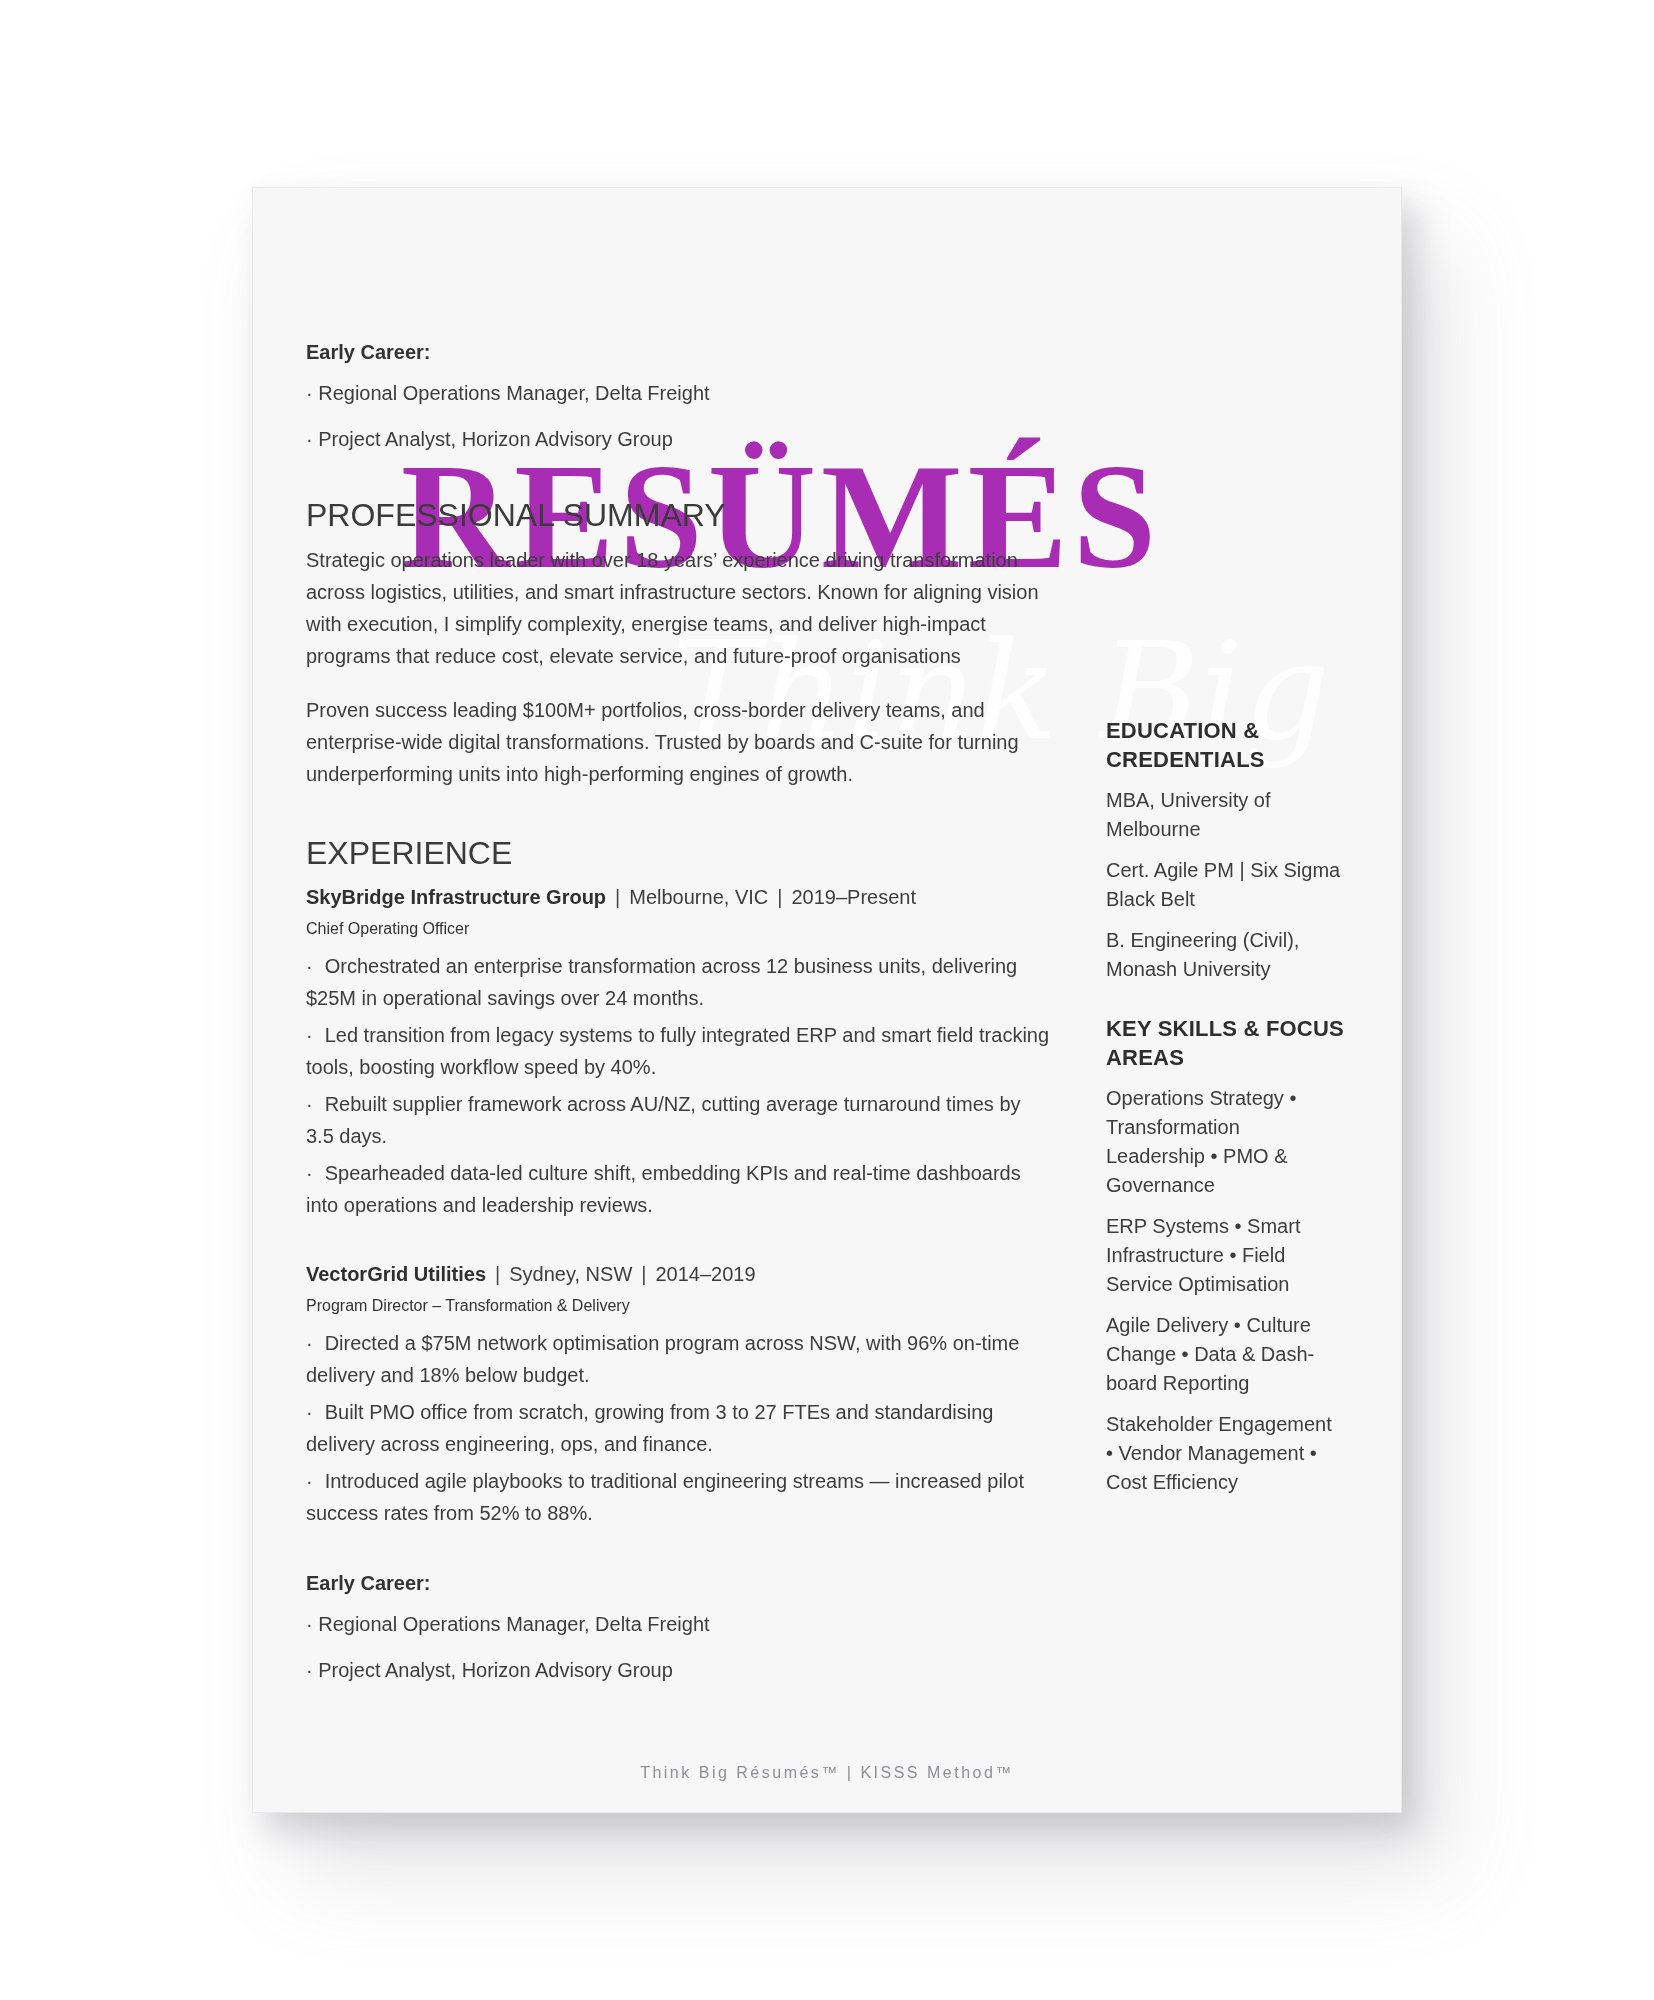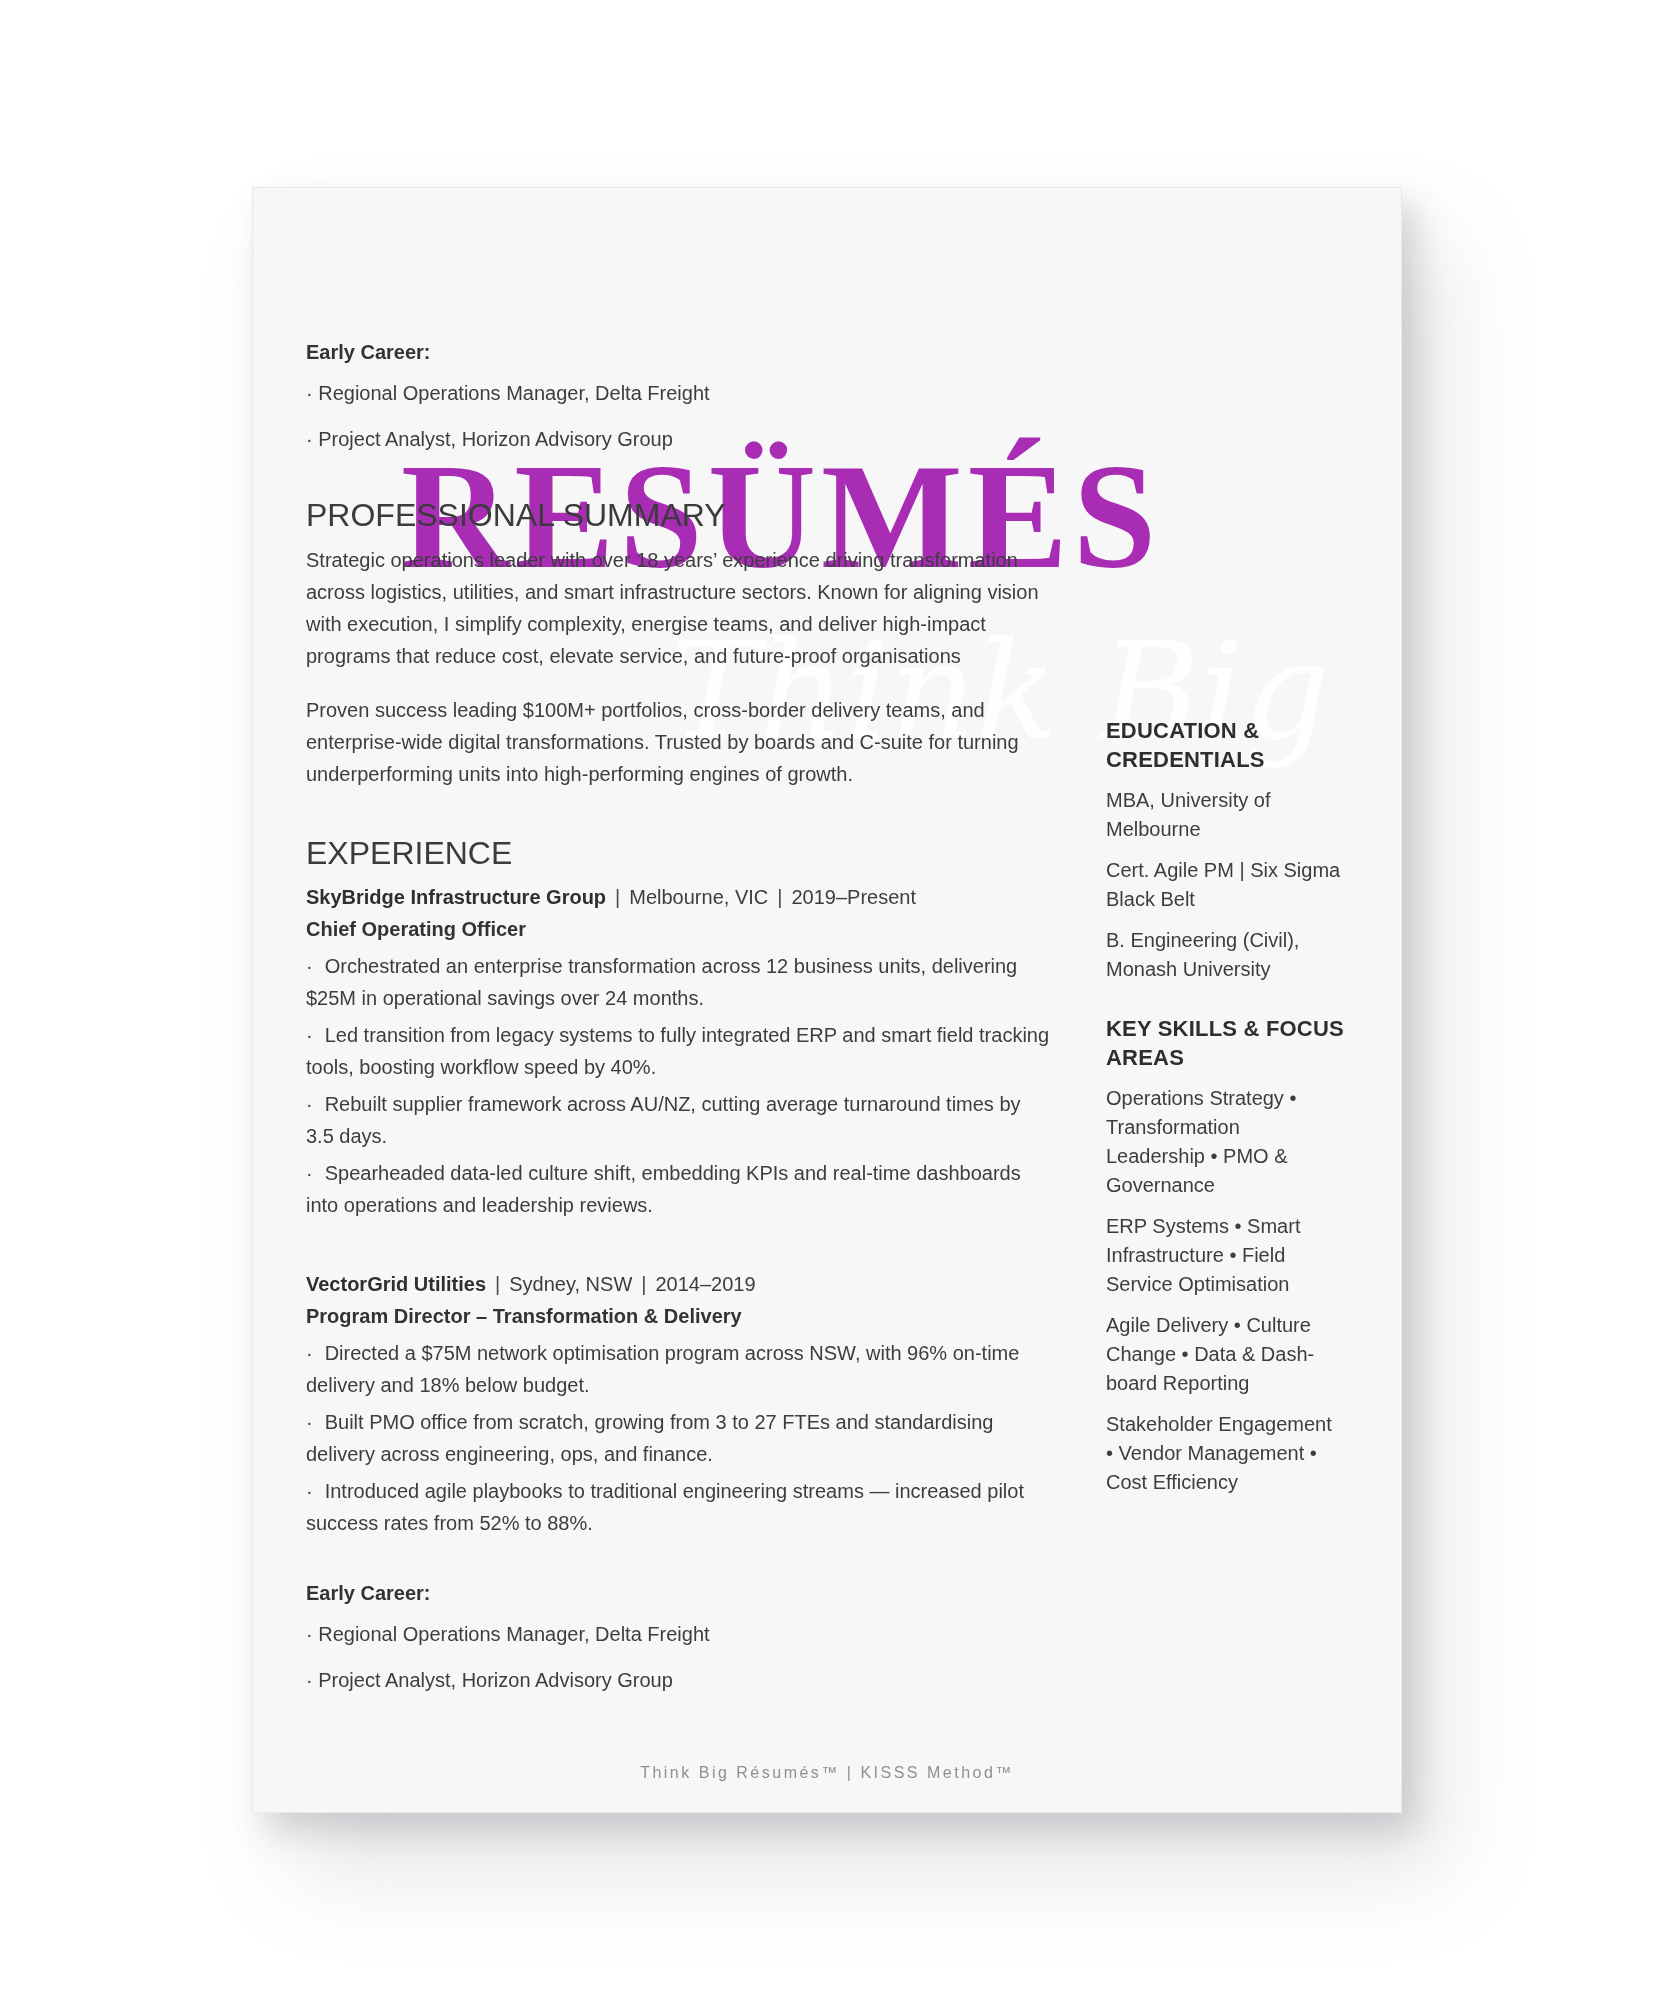--- a/index.html
+++ b/index.html
@@ -34,25 +34,25 @@
   .career-h{font-size:20px;line-height:28px;font-weight:bold;color:#333;margin:0 0 12px;}
   .career-item{margin:0 0 16px;font-size:20px;line-height:30px;}
   .big-heading{
     font-size:32px;line-height:38px;font-weight:400;color:#3b3b3b;
     margin:0 0 10px;letter-spacing:0;
   }
   .summary-section{margin-top:42px;}
   .experience-section{margin-top:44px;}
   .para{font-size:20px;line-height:32px;margin:0 0 22px;}
   .job{margin:0;}
-  .job + .job{margin-top:48px;}
+  .job + .job{margin-top:38px;}
   .job-head{font-size:20px;line-height:30px;margin:0;}
   .job-head .company{font-weight:bold;color:#2f2f2f;}
   .job-head .pipe{margin:0 9px;color:#4a4a4a;}
-  .job-title{font-size:20px;line-height:30px;font-weight:bold;color:#333;margin:2px 0 6px;}
+  .job-title{font-size:16px;line-height:30px;font-weight:normal;color:#333;margin:2px 0 6px;}
   .bullet{font-size:20px;line-height:32px;margin:0 0 5px;}
   .bullet .dot{margin-right:12px;}
   .career-bottom{margin-top:40px;}
   
   .sidebar{
     position:absolute;left:853px;top:528px;width:238px;z-index:2;
     font-size:20px;line-height:29px;
   }
   .sidebar h2{
     font-size:22px;line-height:29px;font-weight:bold;color:#2e2e2e;

